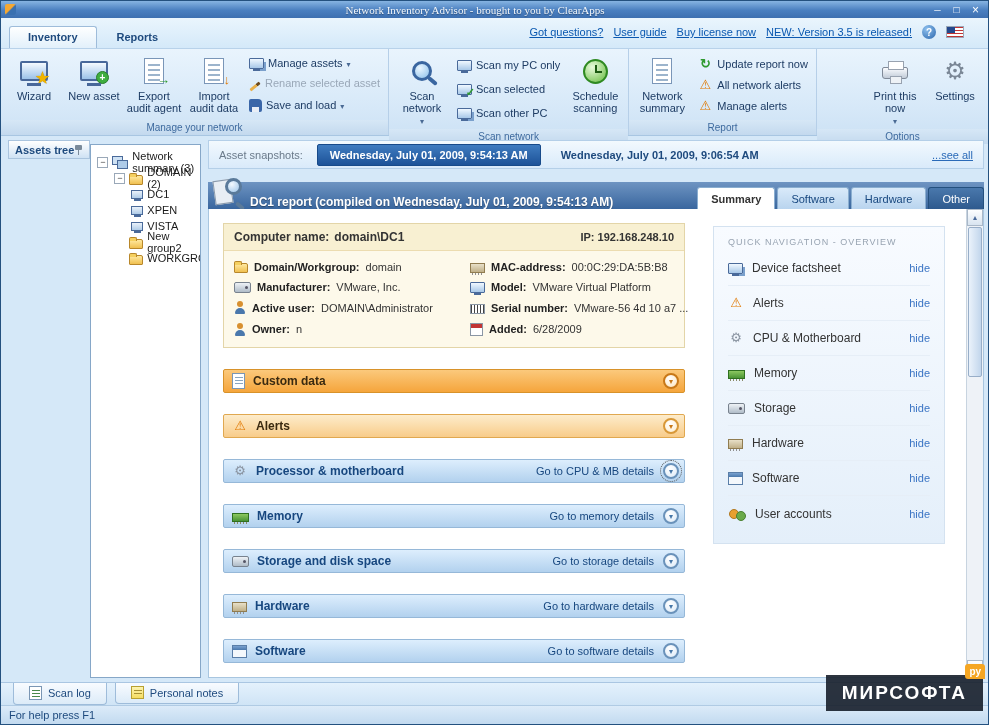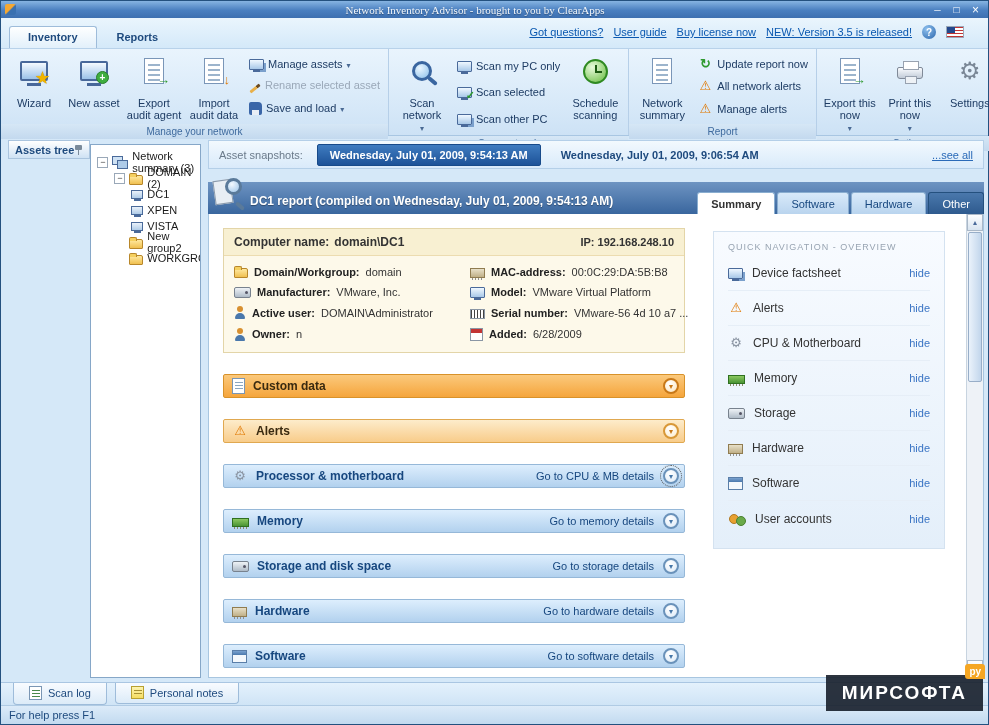--- a/index.html
+++ b/index.html
@@ -36,21 +36,21 @@
 
 
 .ribbon { height:88px; flex:none; display:flex; background:linear-gradient(#e9f4fd,#d6e8f8 70%,#cde2f5);
   border-top:1px solid #b8d2ea; border-bottom:1px solid #a8c6e2; }
 .rgroup { display:flex; flex-direction:column; border-right:1px solid #b6cfe8; }
 .rgroup-body { flex:1; display:flex; align-items:stretch; padding:2px 4px; gap:2px; }
 .rgroup-label { height:15px; line-height:15px; text-align:center; color:#3e6a9e; font-size:10px;
   background:linear-gradient(#d6e7f6,#c3d9ee); }
 .bigbtn { width:58px; display:flex; flex-direction:column; align-items:center; justify-content:flex-start;
   padding:4px 1px 1px; border-radius:3px; text-align:center; color:#1e3c64; cursor:pointer; }
-.bigbtn .lbl { line-height:12px; margin-top:10px; }
+.bigbtn .lbl { line-height:12px; margin-top:3px; }
 .smallstack { display:flex; flex-direction:column; justify-content:space-around; padding:2px 4px; }
 .smallbtn { display:flex; align-items:center; gap:4px; white-space:nowrap; cursor:pointer; }
 .smallbtn.disabled { color:#9aa8b8; }
 .dd { width:8px; }
 .dd::after { content:"▾"; font-size:8px; color:#4a6a94; }
 
 
 .big { width:34px; height:32px; flex:none; display:flex; align-items:center; justify-content:center; position:relative; }
 .b-mon { width:28px; height:20px; background:linear-gradient(#f4faff,#9cc2e8); border:2px solid #48689a; border-radius:2px; position:relative; }
 .b-mon::after { content:""; position:absolute; left:50%; bottom:-7px; transform:translateX(-50%);
@@ -151,22 +151,22 @@
 
 .main { flex:1; min-width:0; margin-left:7px; display:flex; flex-direction:column; }
 .snapbar { height:29px; flex:none; background:linear-gradient(#f2f9fe,#d9eafa); border:1px solid #b4cfe8;
   display:flex; align-items:center; padding:0 10px; gap:14px; }
 .snap-label { color:#6a7a8a; }
 .snap-sel { background:linear-gradient(#3f7cc0,#1d5298); color:#fff; font-weight:bold;
   padding:4px 12px; border:1px solid #174a8a; border-radius:2px; cursor:pointer; }
 .snap-plain { color:#1e4a7e; font-weight:bold; padding:0 6px; cursor:pointer; }
 .see-all { margin-left:auto; color:#2a6ab8; text-decoration:underline; cursor:pointer; }
 
-.rep-head { position:relative; height:32px; flex:none; margin-top:13px;
-  background:linear-gradient(#6e94c2,#39669e); display:flex; align-items:center; padding:6px 0 0 42px; }
+.rep-head { position:relative; height:27px; flex:none; margin-top:13px;
+  background:linear-gradient(#6e94c2,#39669e); display:flex; align-items:flex-end; padding:6px 0 0 42px; }
 .rep-icon { position:absolute; left:2px; top:-6px; width:34px; height:34px; }
 .rep-icon .page { position:absolute; left:4px; top:4px; width:18px; height:24px; background:#e8eef4; border:1px solid #8a9aac; transform:rotate(-8deg); }
 .rep-icon .lens { position:absolute; right:2px; top:2px; width:17px; height:17px; border:3px solid #5a7a9a; border-radius:50%;
   background:radial-gradient(circle at 35% 30%,#f4faff,#9cc4e8); }
 .rep-icon .handle { position:absolute; right:-1px; bottom:2px; width:10px; height:4px; background:#5a7a9a; border-radius:2px; transform:rotate(40deg); }
 .rep-title { color:#fff; font-weight:bold; font-size:12px; text-shadow:0 1px 1px rgba(0,0,0,.35); }
 .rep-tabs { margin-left:auto; display:flex; align-items:flex-end; align-self:flex-end; }
 .rep-tab { padding:5px 13px 4px; color:#17477f; background:linear-gradient(#d9eafa,#b9d4ee);
   border:1px solid #8aaed0; border-bottom:none; border-radius:3px 3px 0 0; margin-left:2px; cursor:pointer; }
 .rep-tab.active { background:#fff; font-weight:bold; color:#333; }
@@ -374,29 +374,20 @@
           </div>
         </div>
       </div>
       <div class="rgroup-label">Report</div>
     </div>
 
     <div class="rgroup" style="flex:1; border-right:none;">
       <div class="rgroup-body" style="justify-content:flex-end;">
         <div class="bigbtn">
           <span class="big">
-              <span class="b-doc">
-                <span class="arr g"></span>
-              </span>
-            </span>
-          <span class="lbl">Export this now</span>
-          <span class="dd"></span>
-        </div>
-        <div class="bigbtn">
-          <span class="big">
               <span class="b-print"></span>
             </span>
           <span class="lbl">Print this now</span>
           <span class="dd"></span>
         </div>
         <div class="bigbtn">
           <span class="big">
               <span class="b-gear"></span>
             </span>
           <span class="lbl">Settings</span>

